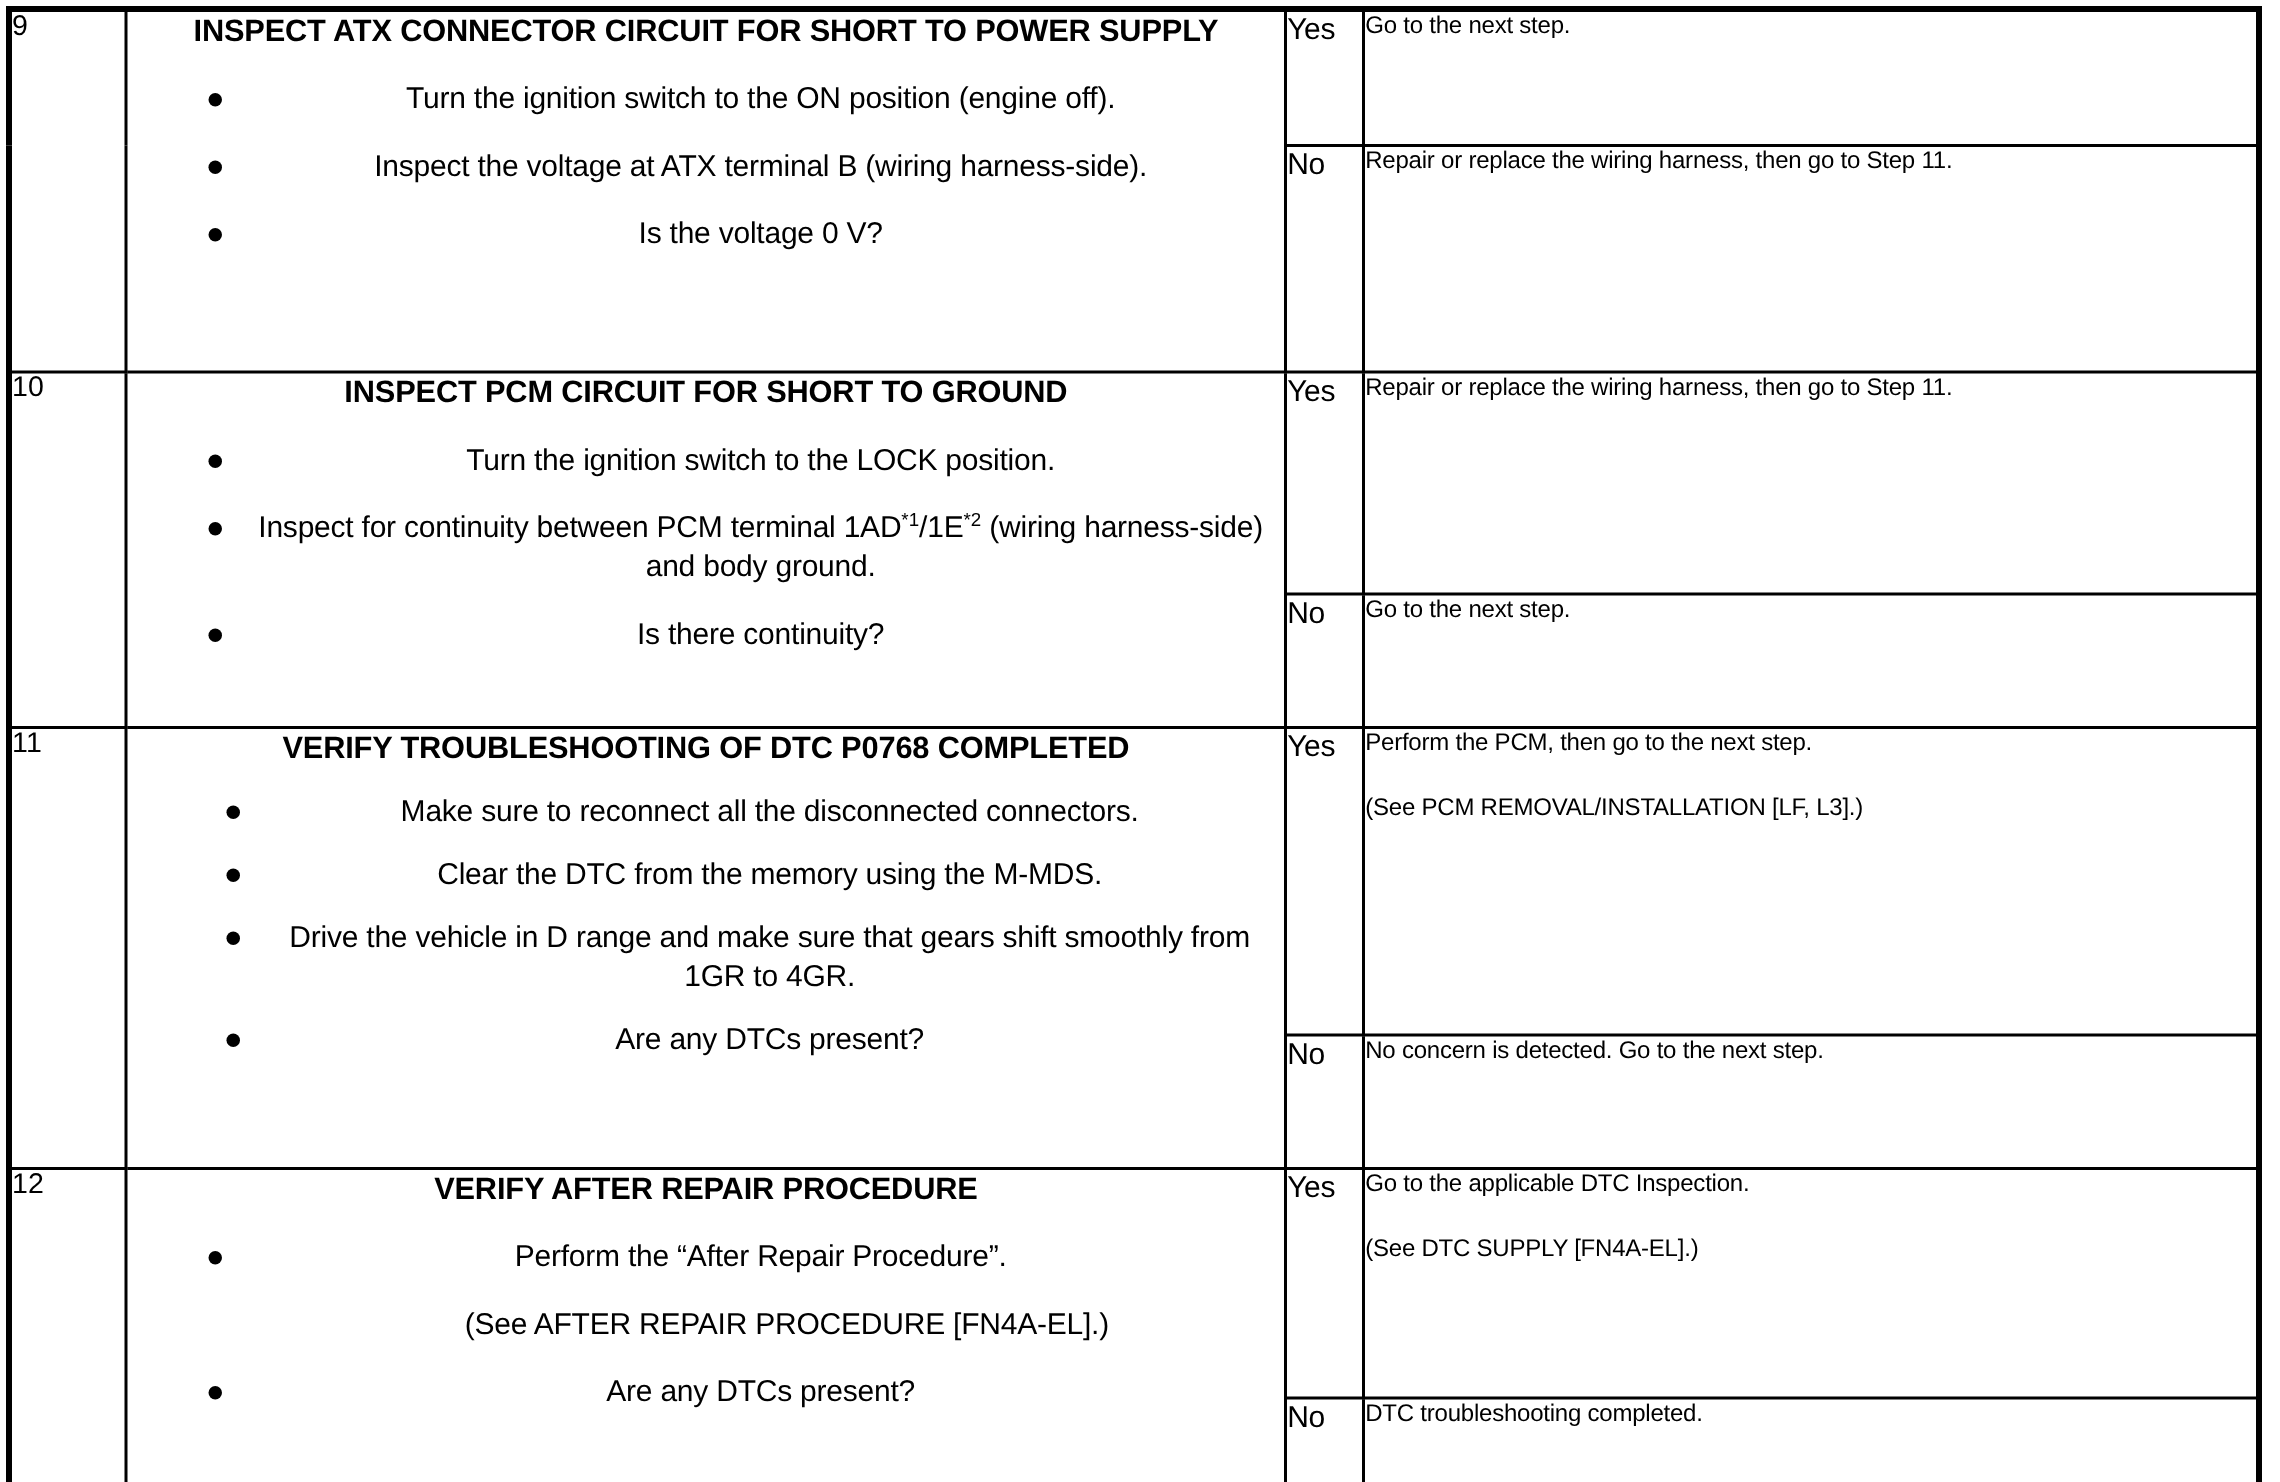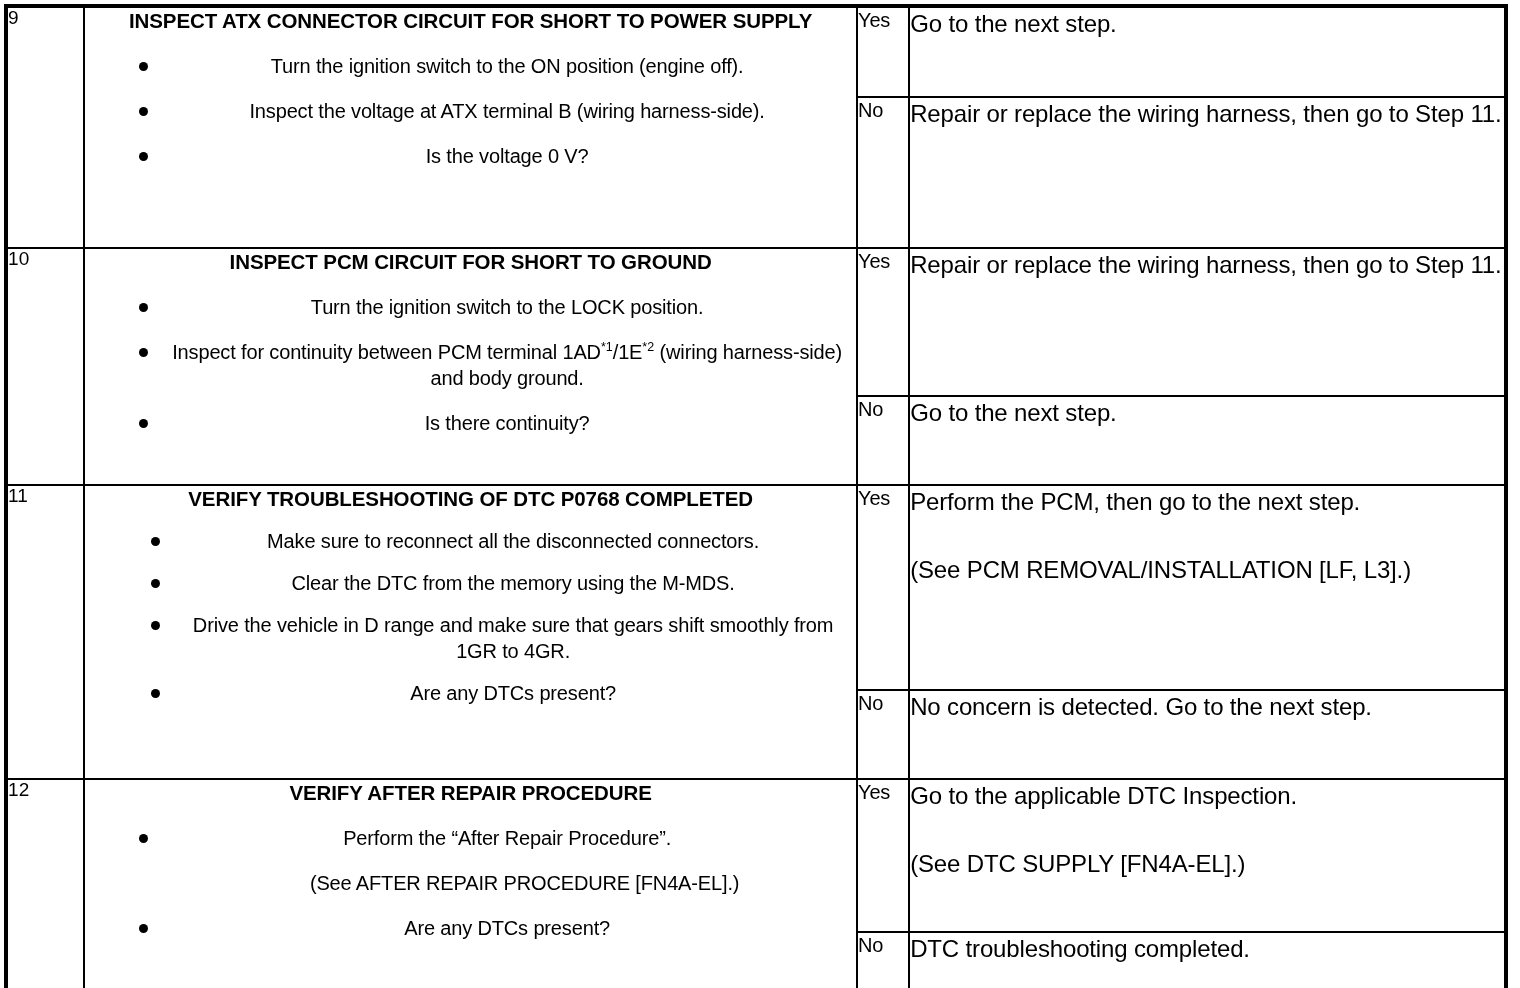--- a/index.html
+++ b/index.html
@@ -103,27 +103,27 @@
   .yn-cell {
     font-size: 20px;
     line-height: 1.2;
     padding: 8px 0 0 6px;
     letter-spacing: -0.2px;
     white-space: nowrap;
   }
 
   
   .result-cell {
-    font-size: 24px;
+    font-size: 16px;
     line-height: 1.3;
     padding: 8px 10px 10px 10px;
     letter-spacing: -0.15px;
   }
   .result-cell .para2 {
-    margin-top: 37px;
+    margin-top: 22px;
   }
 
   
   tr.r9  td.h-yes { height: 88px; }
   tr.r9b td.h-no  { height: 149px; }
   tr.r10 td.h-yes { height: 146px; }
   tr.r10b td.h-no { height: 87px; }
   tr.r11 td.h-yes { height: 203px; }
   tr.r11b td.h-no { height: 87px; }
   tr.r12 td.h-yes { height: 151px; }

